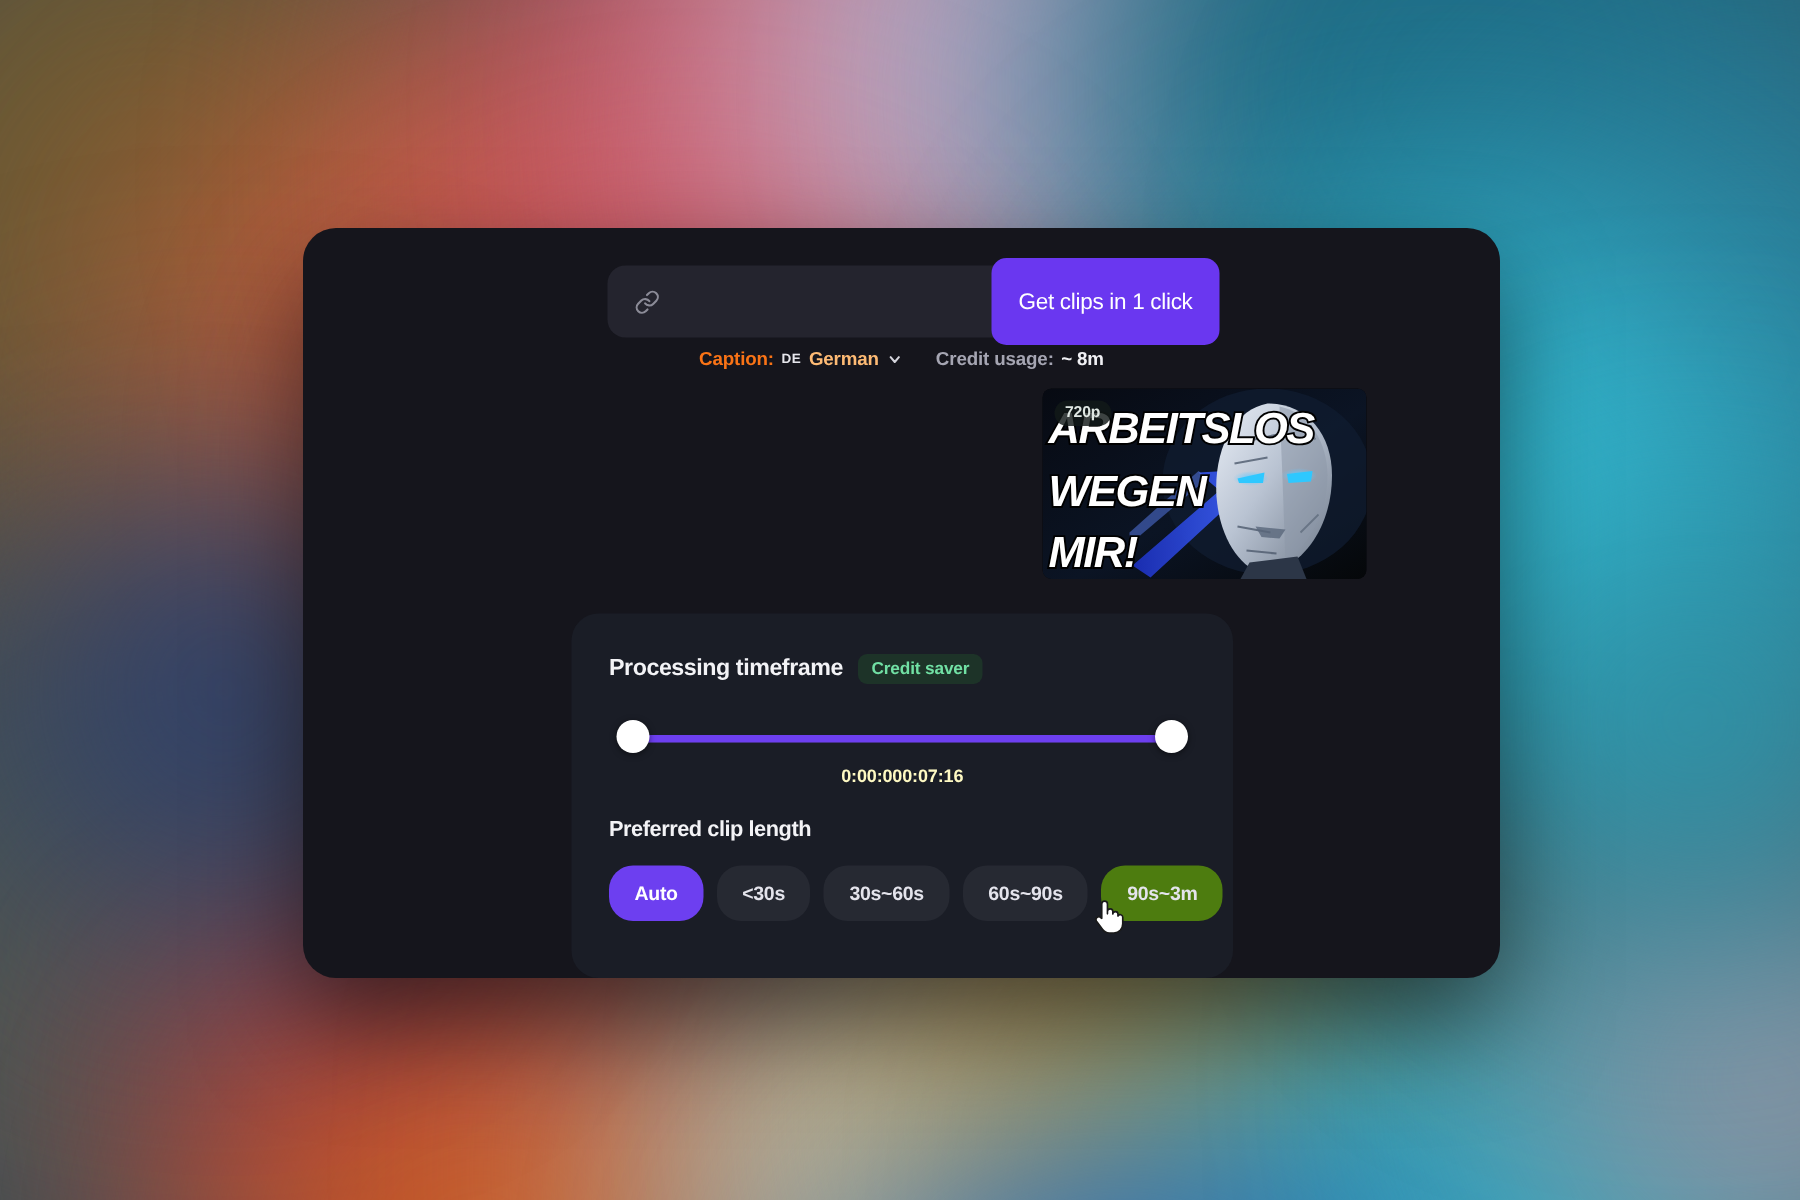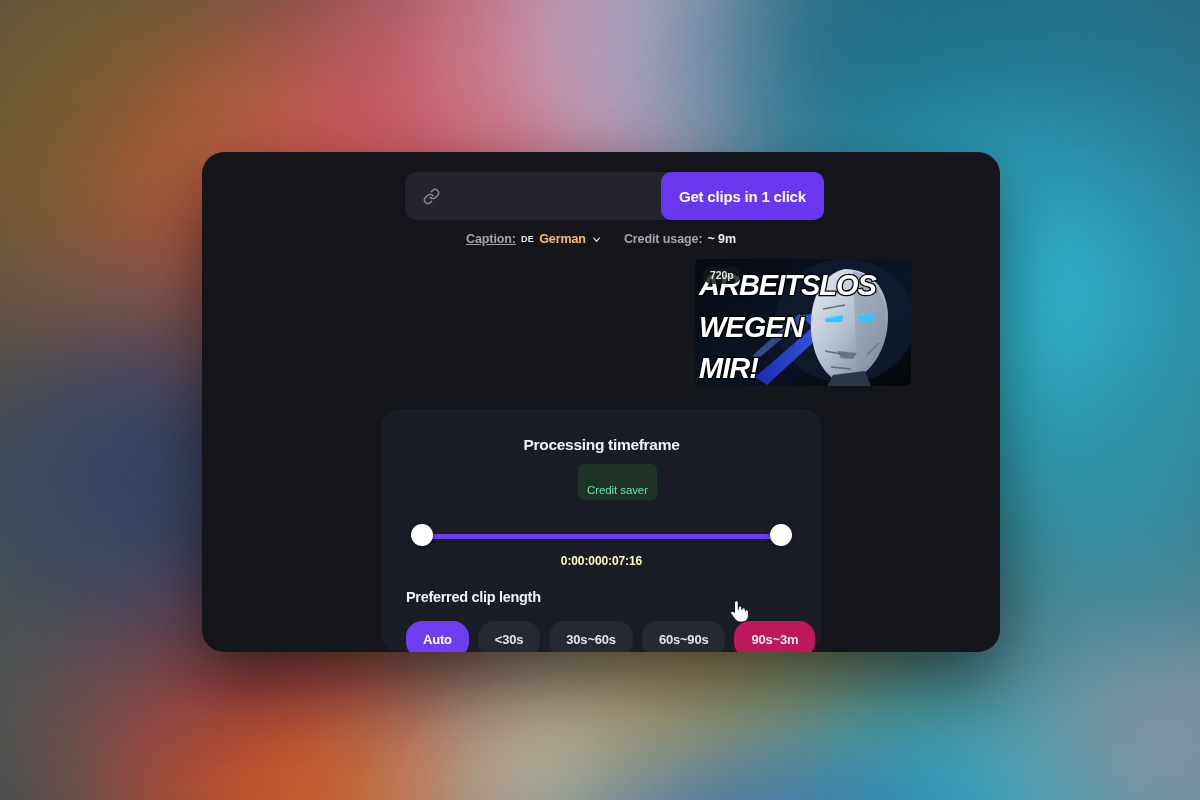--- a/index.html
+++ b/index.html
@@ -79,50 +79,50 @@
     color: #f2f2f5;
     font-size: 16.5px;
     font-weight: 500;
     letter-spacing: -.2px;
     white-space: nowrap;
     overflow: hidden;
   }
   .cta-button {
     position: relative;
     margin-left: -136px;
-    height: 48px;
+    height: 58px;
     padding: 0 18px;
     background: #6a37f0;
     color: #fff;
     border: none;
     border-radius: 10px;
     font-family: "Liberation Sans", sans-serif;
     font-size: 15px;
-    font-weight: 700;
+    font-weight: 400;
     letter-spacing: -.2px;
     cursor: pointer;
   }
 
   
   .caption-row {
     position: absolute;
     top: 80px;
     left: 0;
     width: 100%;
     display: flex;
     justify-content: center;
     align-items: center;
     gap: 22px;
     font-size: 12.5px;
     font-weight: 700;
     color: #b9b9c4;
     letter-spacing: -.1px;
   }
   .caption-group { display: flex; align-items: center; gap: 5px; }
-  .caption-label { color: #a3a3a3; font-weight: 600; text-decoration: underline; }
+  .caption-label { color: #f97316; font-weight: 600; }
   .lang-code {
     font-size: 9px;
     font-weight: 800;
     color: #e6e6ec;
     letter-spacing: .4px;
   }
   .lang-name { color: #fdba74; font-weight: 700; }
   .chev { color:#d4d4dc; display:flex; }
   .credit-label { color:#a5a5b2; font-weight:600; }
   .credit-value { color:#f0f0f4; font-weight:700; }
@@ -160,37 +160,35 @@
     width: 441px;
     height: 243px;
     background: #1a1d26;
     border-radius: 18px;
     padding: 27px 25px 0;
   }
   .section-head {
     display: flex;
     align-items: center;
     gap: 10px;
-    flex-direction: column;
   }
   .section-title {
     color: #f3f3f6;
     font-size: 15.5px;
     font-weight: 700;
     letter-spacing: -.3px;
   }
   .saver-badge {
-    padding: 20px 9px 4px;
+    padding: 4px 9px 4px;
     background: #1d3328;
     color: #71e0a4;
     font-size: 11.5px;
-    font-weight: 400;
+    font-weight: 700;
     border-radius: 6px;
     letter-spacing: -.1px;
-    margin-left: 32px;
   }
 
   
   .slider-area { position: relative; margin-top: 24px; height: 24px; }
   .slider-track {
     position: absolute;
     left: 16px;
     right: 16px;
     top: 10px;
     height: 5px;
@@ -249,21 +247,21 @@
     border: none;
     border-radius: 16px;
     font-family: "Liberation Sans", sans-serif;
     font-size: 13px;
     font-weight: 700;
     letter-spacing: -.2px;
     cursor: pointer;
     white-space: nowrap;
   }
   .chip.active { background: #6d3ff0; color: #ffffff; }
-  .chip.hovered { background: #be185d; }
+  .chip.hovered { background: #4d7c0f; }
 
   
   #cursor {
     position: absolute;
     left: 728px;
     top: 598px;
     width: 22px;
     height: 26px;
     pointer-events: none;
   }
@@ -312,21 +310,21 @@
       <span class="lang-code">DE</span>
       <span class="lang-name">German</span>
       <span class="chev">
         <svg width="11" height="11" viewBox="0 0 24 24" fill="none" stroke="currentColor" stroke-width="3" stroke-linecap="round" stroke-linejoin="round">
           <polyline points="6 9 12 16 18 9"></polyline>
         </svg>
       </span>
     </div>
     <div class="caption-group">
       <span class="credit-label">Credit usage:</span>
-      <span class="credit-value">~ 9m</span>
+      <span class="credit-value">~ 8m</span>
     </div>
   </div>
 
   <div class="thumb-wrap">
     <svg class="thumb-svg" viewBox="0 0 216 127" preserveAspectRatio="none">
       <defs>
         <linearGradient id="bgGrad" x1="0" y1="0" x2="1" y2="1">
           <stop offset="0%" stop-color="#070a12"></stop>
           <stop offset="55%" stop-color="#0b1424"></stop>
           <stop offset="100%" stop-color="#050709"></stop>

